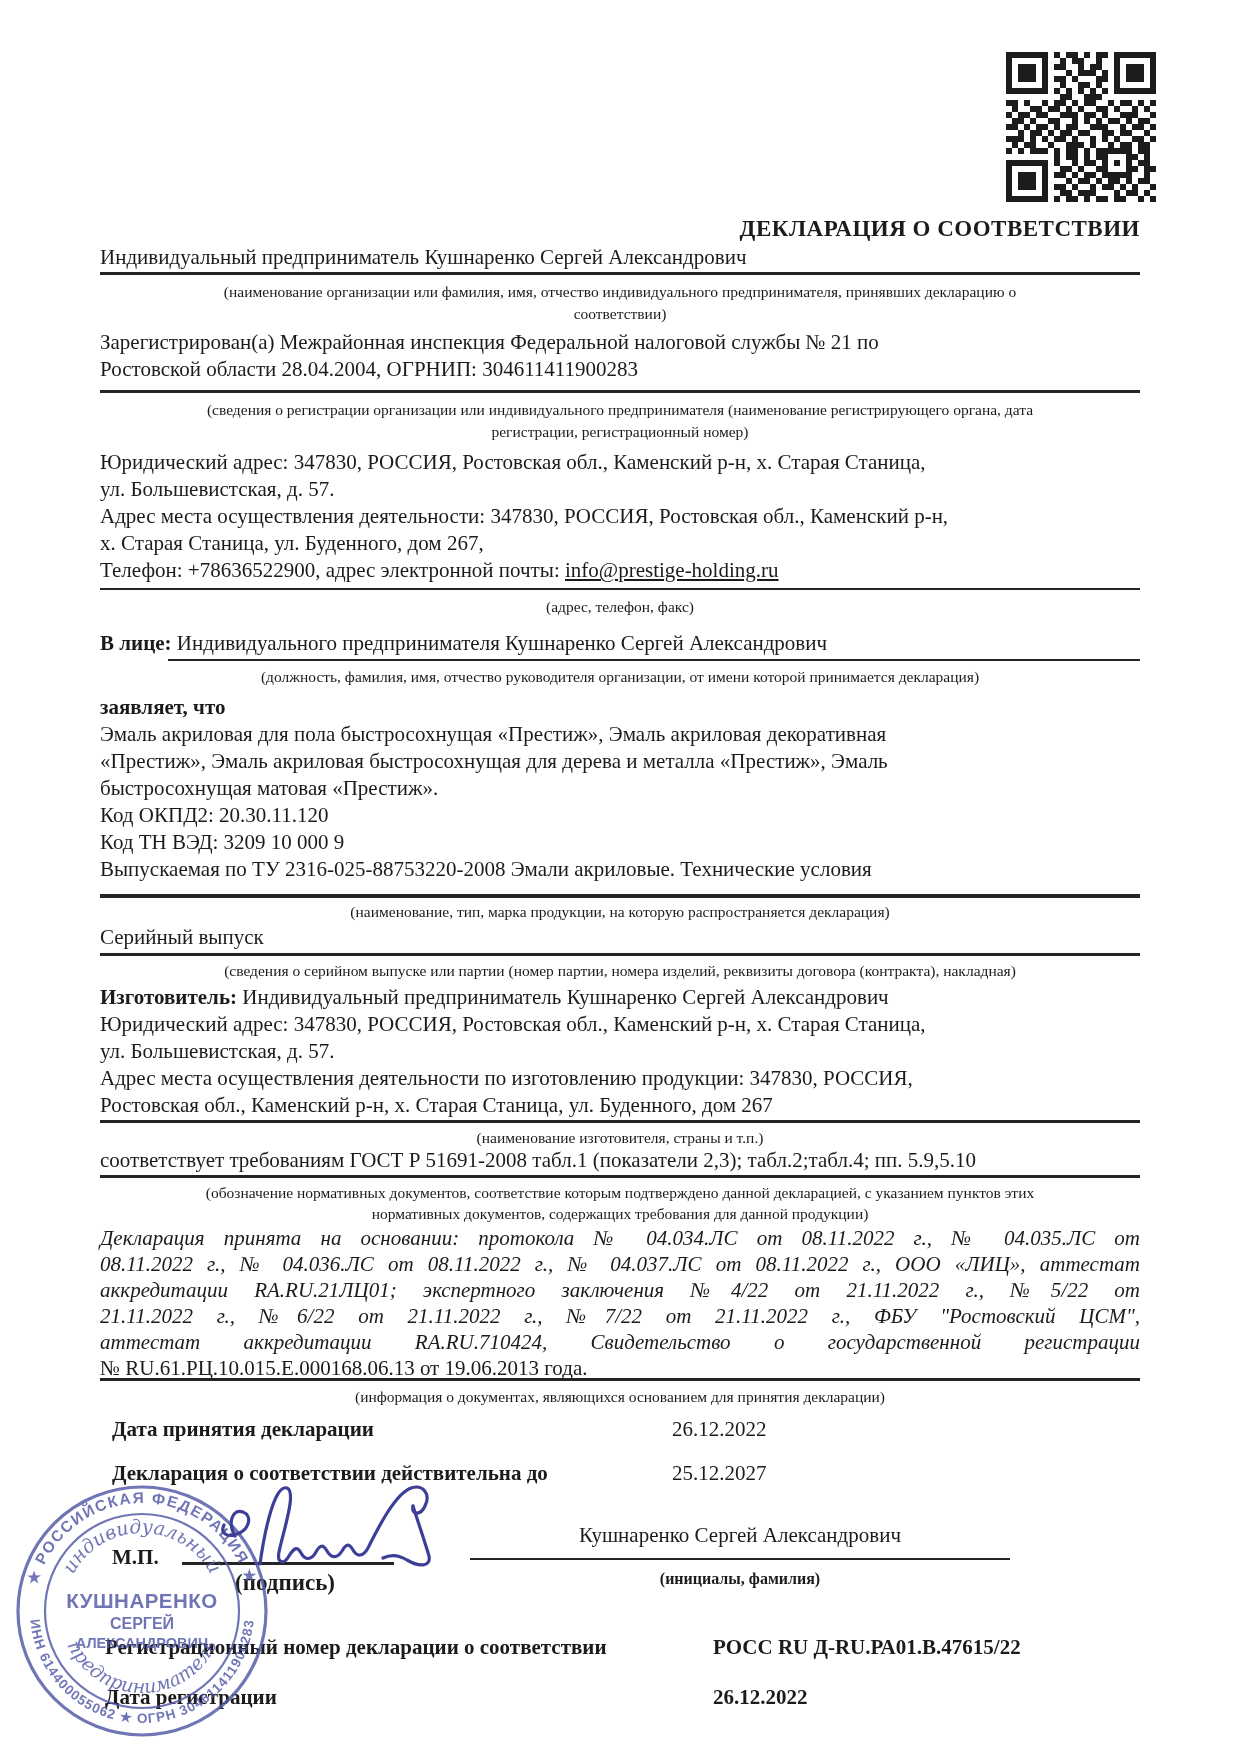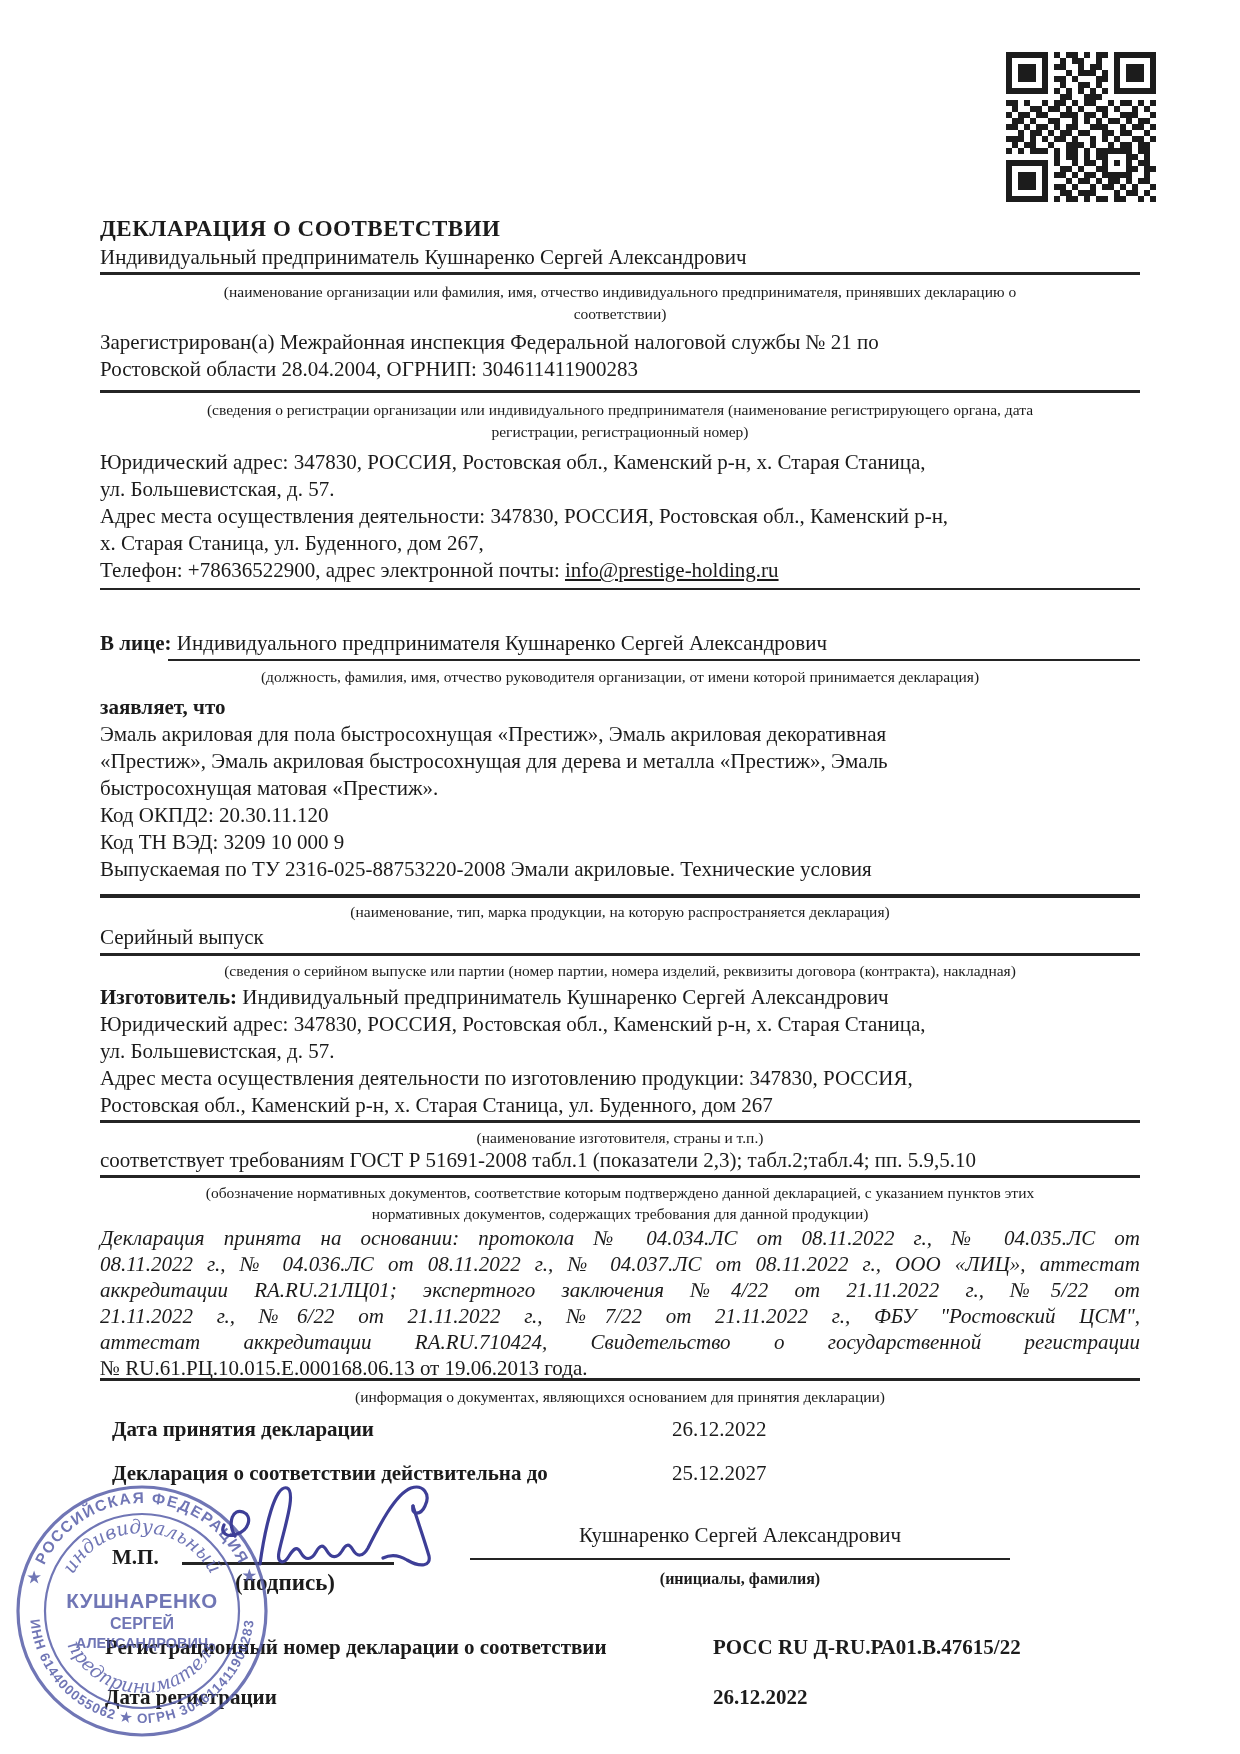--- a/index.html
+++ b/index.html
@@ -1,20 +1,20 @@
 <!DOCTYPE html>
 <html><head>
 <meta charset="utf-8">
 <style>
   html,body{margin:0;padding:0;background:#ffffff;}
   .page{position:relative;width:1240px;height:1754px;background:#ffffff;overflow:hidden;
         font-family:"Liberation Serif","DejaVu Serif",serif;color:#1b1b1b;}
   .t{position:absolute;font-size:21px;line-height:26px;white-space:nowrap;}
   .b{font-weight:bold;}
-  .ctr{left:100px;width:1040px;text-align:left;}
+  .ctr{left:100px;width:1040px;text-align:right;}
   .cap{position:absolute;left:100px;width:1040px;font-size:15.5px;line-height:20px;
        text-align:center;white-space:normal;color:#1b1b1b;}
   .just{white-space:normal;width:1040px;left:100px;text-align:justify;text-align-last:justify;font-style:italic;}
   .rule{position:absolute;background:#242424;}
   .u{text-decoration:underline;text-align:right;}
   .title{font-size:23px;letter-spacing:.5px;}
   .qr{position:absolute;left:1006px;top:52px;width:150px;height:150px;}
   .stampWrap{position:absolute;left:13px;top:1482px;width:258px;height:258px;opacity:.82;z-index:3;}
   .sigWrap{position:absolute;left:175px;top:1478px;width:290px;height:110px;z-index:4;}
 </style>
@@ -377,20 +377,21 @@
   <div class="rule" style="left:100px;top:390px;width:1040px;height:3px"></div>
   <div class="cap" style="top:400px">(сведения о регистрации организации или индивидуального предпринимателя (наименование регистрирующего органа, дата</div>
   <div class="cap" style="top:422px">регистрации, регистрационный номер)</div>
 
   <div class="t" style="top:449px;left:100px">Юридический адрес: 347830, РОССИЯ, Ростовская обл., Каменский р-н, х. Старая Станица,</div>
   <div class="t" style="top:476px;left:100px">ул. Большевистская, д. 57.</div>
   <div class="t" style="top:503px;left:100px">Адрес места осуществления деятельности: 347830, РОССИЯ, Ростовская обл., Каменский р-н,</div>
   <div class="t" style="top:530px;left:100px">х. Старая Станица, ул. Буденного, дом 267,</div>
   <div class="t" style="top:557px;left:100px"><span>Телефон: +78636522900, адрес электронной почты: </span><span class="u">info@prestige-holding.ru</span></div>
   <div class="rule" style="left:100px;top:588px;width:1040px;height:2px"></div>
+  <div class="cap" style="top:597px">(адрес, телефон, факс)</div>
 
   <div class="t" style="top:630px;left:100px"><span class="b">В лице:</span><span> Индивидуального предпринимателя Кушнаренко Сергей Александрович</span></div>
   <div class="rule" style="left:168px;top:659px;width:972px;height:2px"></div>
   <div class="cap" style="top:667px">(должность, фамилия, имя, отчество руководителя организации, от имени которой принимается декларация)</div>
 
   <div class="t b" style="top:694px;left:100px">заявляет, что</div>
   <div class="t" style="top:721px;left:100px">Эмаль акриловая для пола быстросохнущая «Престиж», Эмаль акриловая декоративная</div>
   <div class="t" style="top:748px;left:100px">«Престиж», Эмаль акриловая быстросохнущая для дерева и металла «Престиж», Эмаль</div>
   <div class="t" style="top:775px;left:100px">быстросохнущая матовая «Престиж».</div>
   <div class="t" style="top:802px;left:100px">Код ОКПД2: 20.30.11.120</div>

